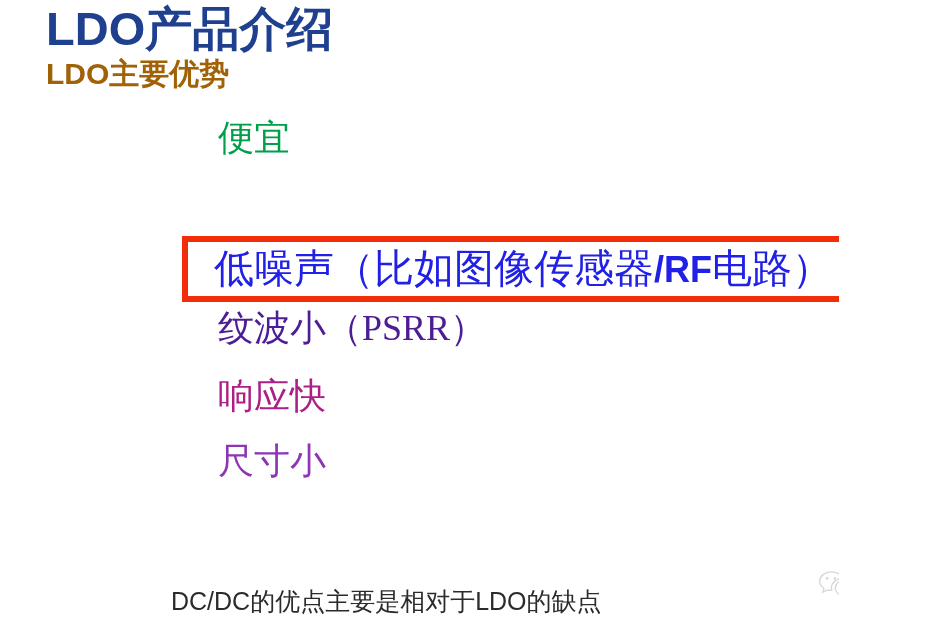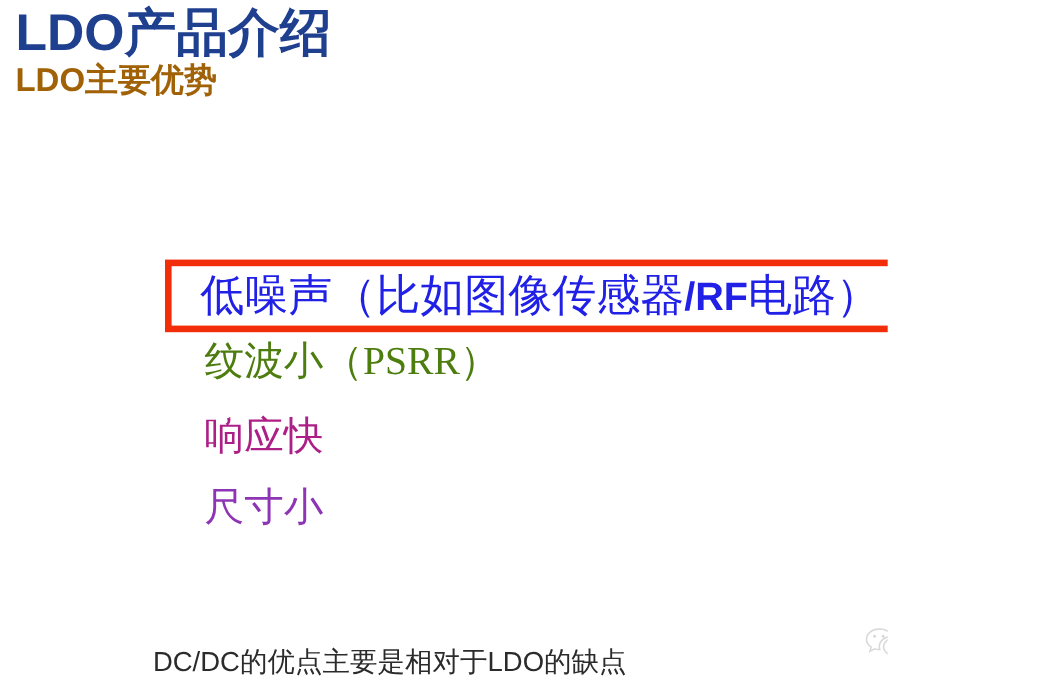--- a/index.html
+++ b/index.html
@@ -9,20 +9,21 @@
   }
   body {
     font-family: "Liberation Sans", "DejaVu Sans", sans-serif;
   }
   #slide {
     position: relative;
     width: 807px;
     height: 629px;
     background: #ffffff;
     overflow: hidden;
+    margin-left: 32px;
   }
 
   
   .title-main {
     position: absolute;
     left: 14px;
     top: 4px;
     font-size: 47px;
     font-weight: bold;
     color: #1f3f8f;
@@ -46,21 +47,21 @@
     position: absolute;
     left: 186px;
     font-size: 36px;
     font-weight: normal;
     white-space: nowrap;
     font-family: "Liberation Serif", "DejaVu Serif", serif;
     line-height: 1.0;
   }
   .b1 { top: 120px; color: #00a04a; }
   .b2 { top: 178px; color: #7130a3; }
-  .b4 { top: 310px; color: #4d7c0f; }
+  .b4 { top: 310px; color: #4c1d95; }
   .b5 { top: 378px; color: #ac1f86; }
   .b6 { top: 443px; color: #8d35b5; }
   .b7 { top: 508px; color: #22dff1; font-size: 38px; }
 
   
   .highlight-box {
     position: absolute;
     left: 150px;
     top: 236px;
     width: 737px;
@@ -133,20 +134,21 @@
   }
 </style>
 </head>
 <body>
 
 <div id="slide">
 
   <div class="title-main">LDO产品介绍</div>
   <div class="title-sub">LDO主要优势</div>
 
+  <div class="bullet b1">便宜</div>
 
 
   <div class="highlight-box"></div>
   <div class="highlight-text"><span>低噪声（比如图像传感器</span><span class="lat">/RF</span><span>电路）</span></div>
 
   <div class="bullet b4">纹波小（PSRR）</div>
   <div class="bullet b5">响应快</div>
   <div class="bullet b6">尺寸小</div>
 
   <div class="caption">DC/DC的优点主要是相对于LDO的缺点</div>

